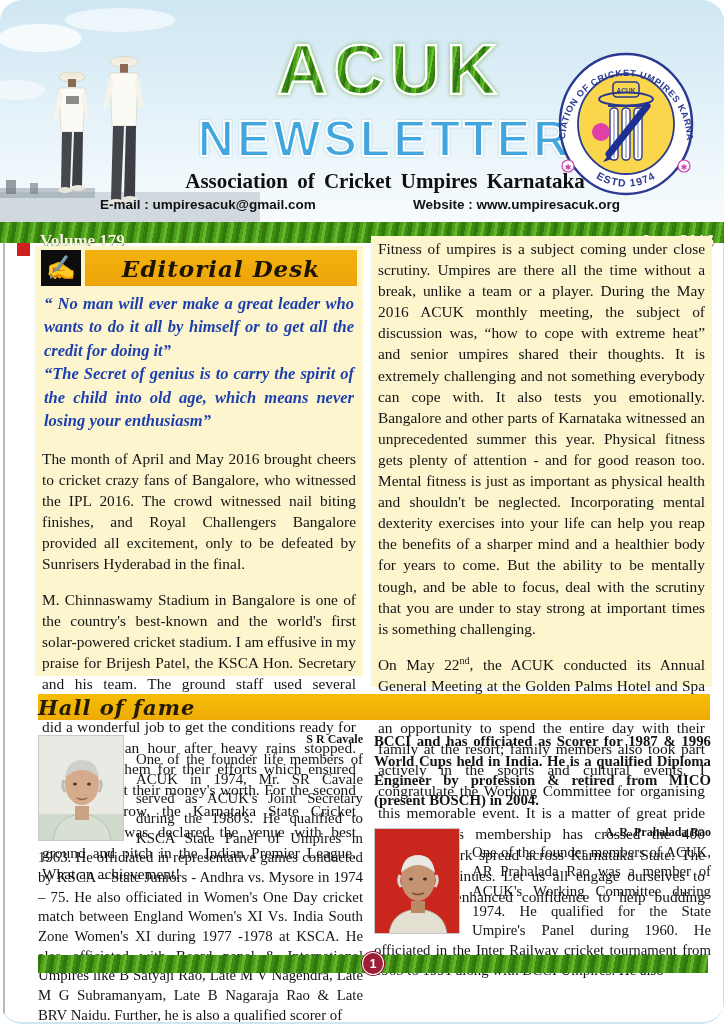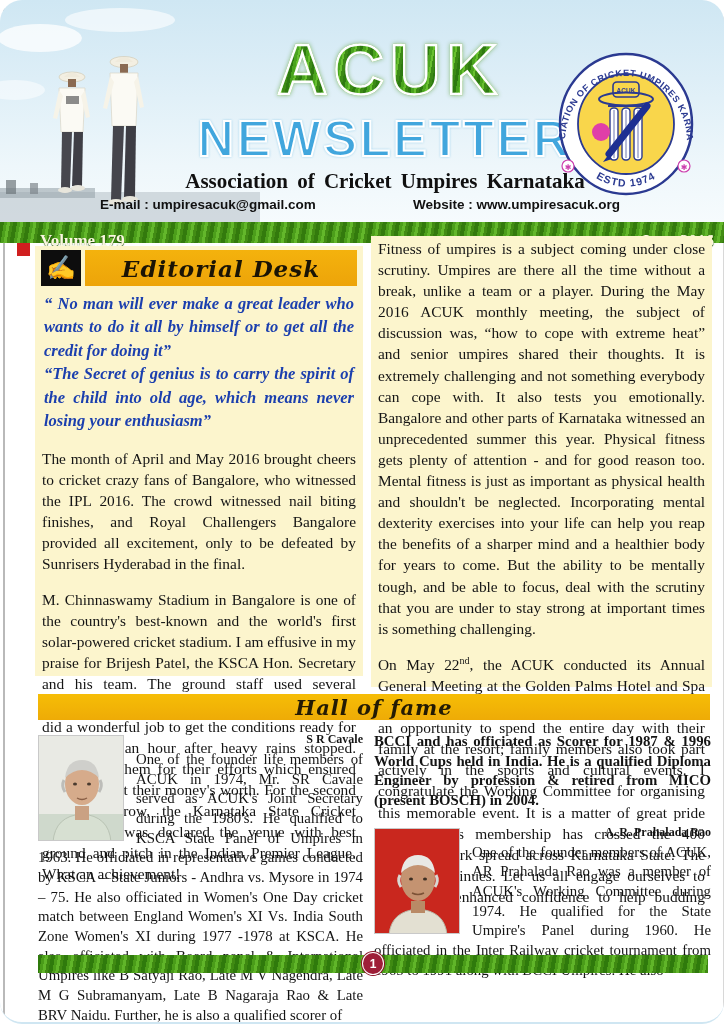--- a/index.html
+++ b/index.html
@@ -82,21 +82,21 @@
     color:#1b3fae; font-size:16.5px; line-height:1.42; margin:4px 2px 0 2px;
   }
   .body-par { font-size:15.4px; line-height:1.37; margin-top:15px; }
   .panel-right .body-par:first-child { margin-top:0; }
   sup.ord { font-size:10px; vertical-align:super; }
 
   
   .hof-banner {
     position:absolute; left:38px; top:694px; width:672px; height:26px;
     background:linear-gradient(#f6bd06,#eeab06);
-    display:flex; align-items:center; justify-content:center;
+    display:flex; align-items:center; justify-content:flex-start;
   }
   .hof-banner .script-text { font-size:21px; color:#241b04; }
   .hof-col { position:absolute; top:732px; text-align:justify; color:#141414; font-size:14.8px; line-height:1.33; }
   .hof-left  { left:38px;  width:325px; }
   .hof-right { left:374px; width:337px; }
   .profile-photo {
     float:left; margin:3px 12px 4px 0; width:86px; height:106px;
     border:1px solid #c9c9c9; overflow:hidden;
   }
   .profile-name { font-weight:bold; font-size:12px; margin-bottom:2px; text-align:right; }

